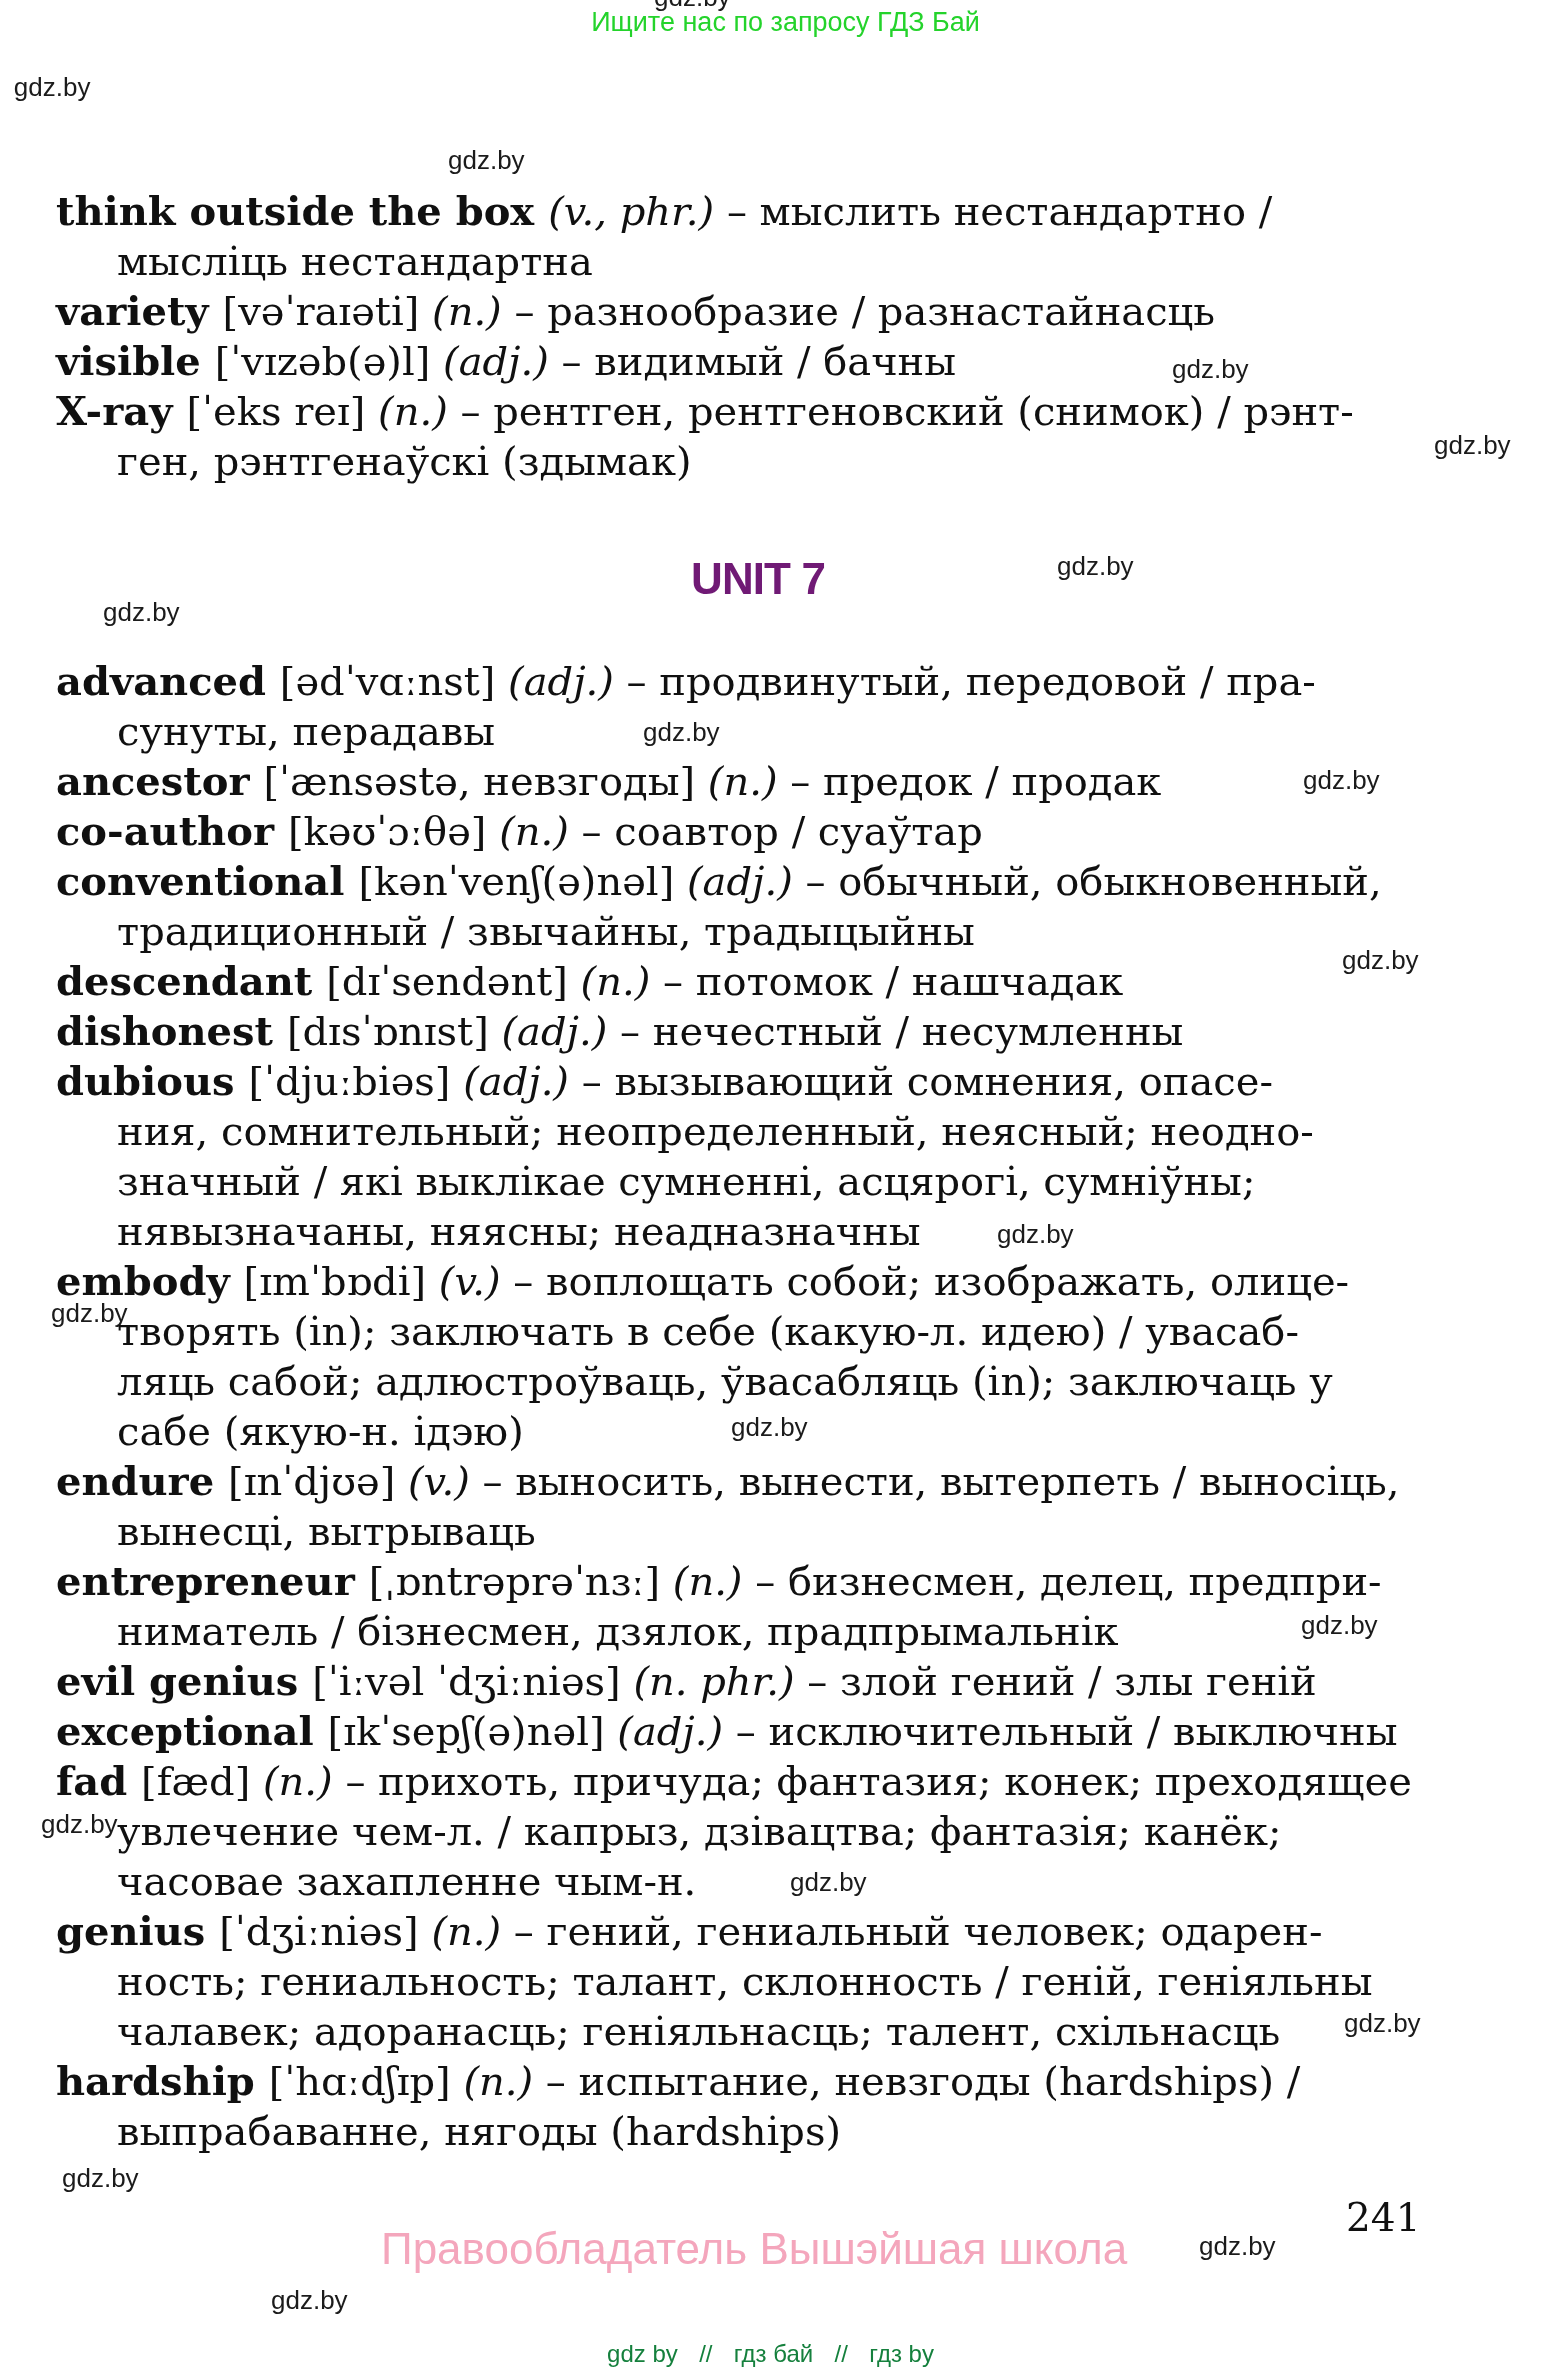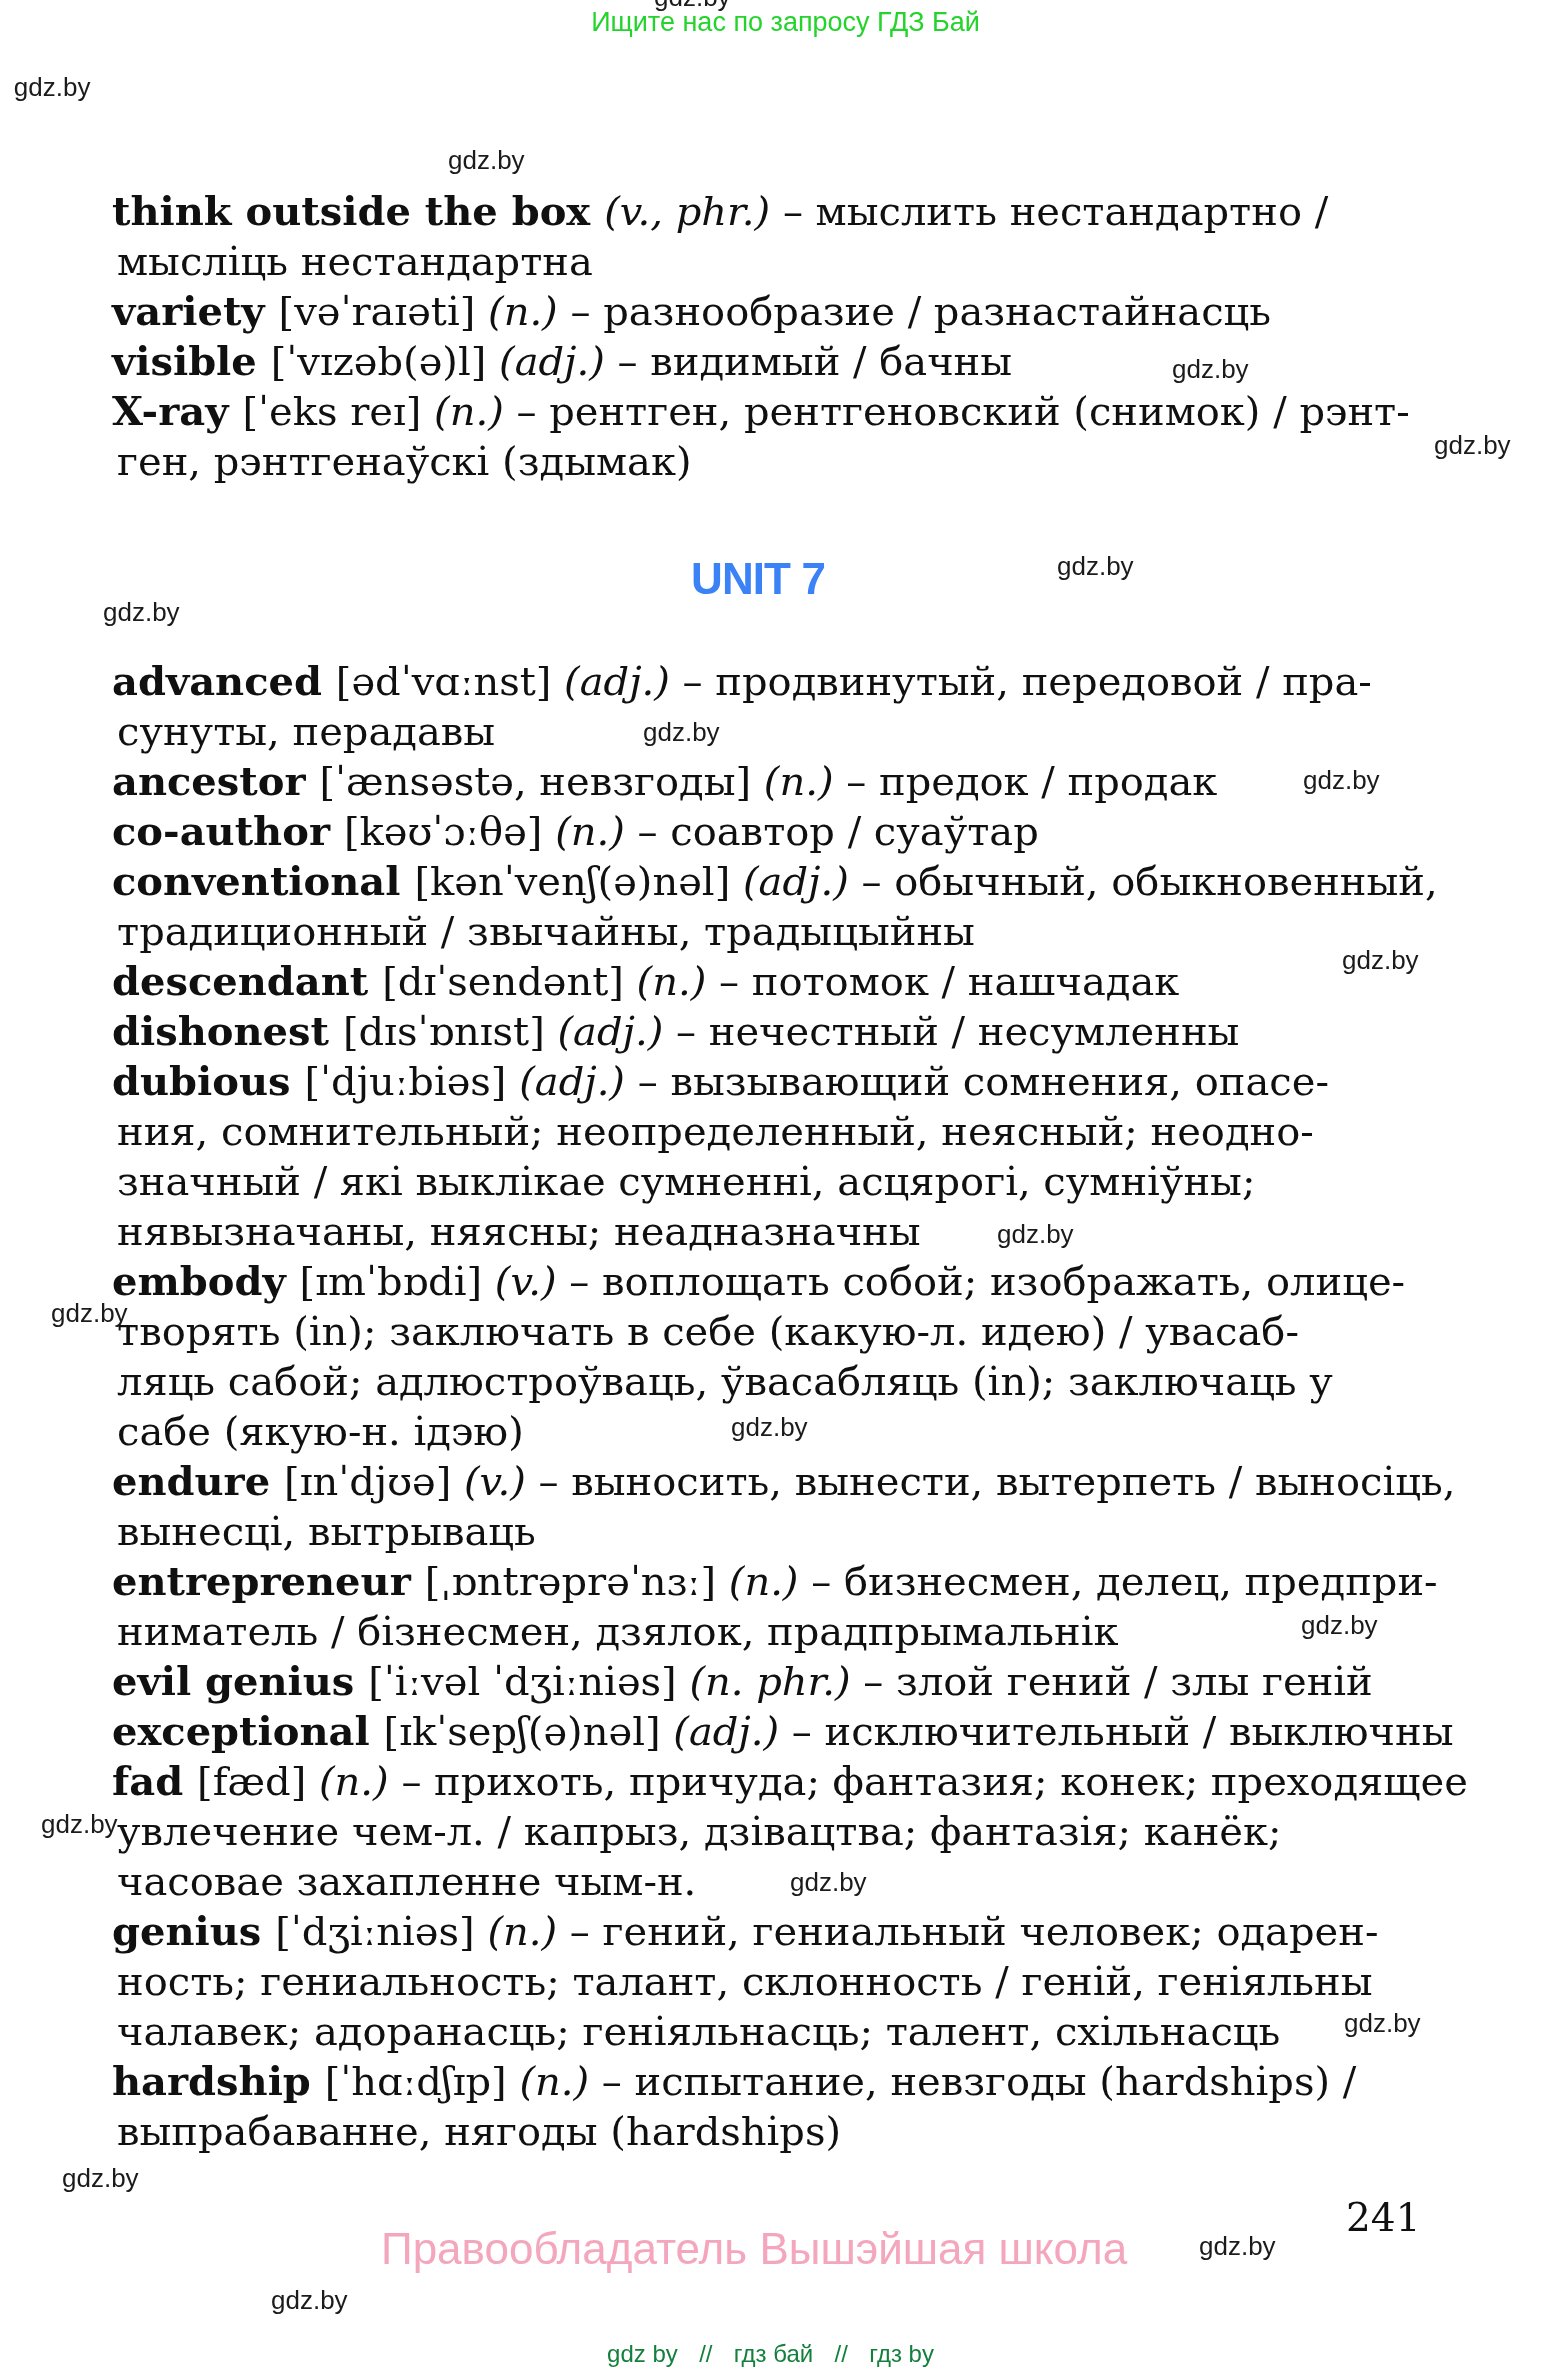--- a/index.html
+++ b/index.html
@@ -24,21 +24,21 @@
     font-size:26px;
     color:#1b1b1b;
     white-space:nowrap;
   }
   .glossary{
     position:absolute;left:0;width:100%;
     font-size:40px;
     line-height:50px;
   }
   .line{white-space:nowrap;}
-  .line.first{padding-left:112px;}
+  .line.first{padding-left:56px;}
   .line.cont{padding-left:117px;}
   .head{font-weight:700;}
   .pos{font-style:italic;}
   .unit{
     position:absolute;left:691px;top:554px;
     font-family:"Liberation Sans", sans-serif;
     font-weight:700;
     font-size:44px;
     letter-spacing:-0.9px;
   }
@@ -92,21 +92,21 @@
 
   <div class="glossary" id="glossary-top" style="top:186px">
       <div class="line first"><span class="head">think outside the box </span><span class="pos">(v., phr.) </span><span class="def">– мыслить нестандартно /</span></div>
       <div class="line cont">мысліць нестандартна</div>
       <div class="line first"><span class="head">variety </span><span class="phon">[vəˈraɪəti] </span><span class="pos">(n.) </span><span class="def">– разнообразие / разнастайнасць</span></div>
       <div class="line first"><span class="head">visible </span><span class="phon">[ˈvɪzəb(ə)l] </span><span class="pos">(adj.) </span><span class="def">– видимый / бачны</span></div>
       <div class="line first"><span class="head">X-ray </span><span class="phon">[ˈeks reɪ] </span><span class="pos">(n.) </span><span class="def">– рентген, рентгеновский (снимок) / рэнт-</span></div>
       <div class="line cont">ген, рэнтгенаўскі (здымак)</div>
     </div>
 
-  <div class="unit" style="color: #3b82f6;">UNIT 7</div>
+  <div class="unit" style="color: #701a75;">UNIT 7</div>
 
   <div class="glossary" id="glossary-unit7" style="top:656px">
       <div class="line first"><span class="head">advanced </span><span class="phon">[ədˈvɑːnst] </span><span class="pos">(adj.) </span><span class="def">– продвинутый, передовой / пра-</span></div>
       <div class="line cont">сунуты, перадавы</div>
       <div class="line first"><span class="head">ancestor </span><span class="phon">[ˈænsəstə, невзгоды] </span><span class="pos">(n.) </span><span class="def">– предок / продак</span></div>
       <div class="line first"><span class="head">co-author </span><span class="phon">[kəʊˈɔːθə] </span><span class="pos">(n.) </span><span class="def">– соавтор / суаўтар</span></div>
       <div class="line first"><span class="head">conventional </span><span class="phon">[kənˈvenʃ(ə)nəl] </span><span class="pos">(adj.) </span><span class="def">– обычный, обыкновенный,</span></div>
       <div class="line cont">традиционный / звычайны, традыцыйны</div>
       <div class="line first"><span class="head">descendant </span><span class="phon">[dɪˈsendənt] </span><span class="pos">(n.) </span><span class="def">– потомок / нашчадак</span></div>
       <div class="line first"><span class="head">dishonest </span><span class="phon">[dɪsˈɒnɪst] </span><span class="pos">(adj.) </span><span class="def">– нечестный / несумленны</span></div>

